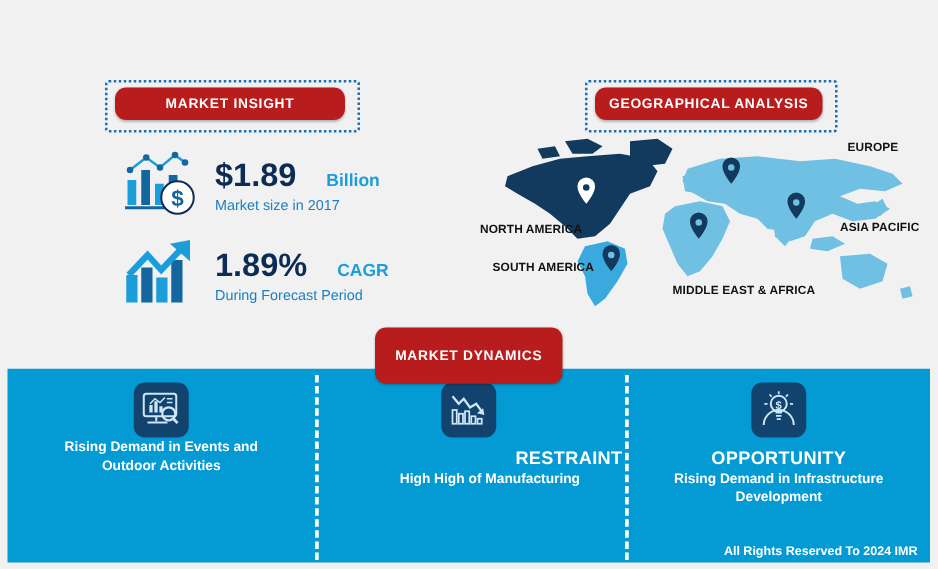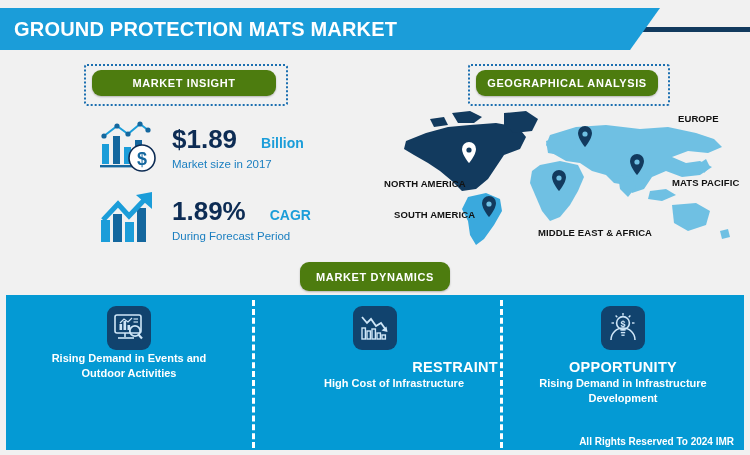--- a/index.html
+++ b/index.html
@@ -25,21 +25,21 @@
     color:#ffffff;font-size:20px;font-weight:bold;letter-spacing:.2px;
     font-family:"Liberation Sans", sans-serif;white-space:nowrap;
   }
 
   
   .dotted-box{
     position:absolute;border:2px dotted #1b6fb0;border-radius:3px;
     background:transparent;
   }
   .pill{
-    position:absolute;background:#4d7c0f;border-radius:9px;
+    position:absolute;background:#b91c1c;border-radius:9px;
     color:#fff;font-size:11px;font-weight:bold;letter-spacing:.6px;
     display:flex;align-items:center;justify-content:center;
     box-shadow:0 1px 2px rgba(0,0,0,.25);
   }
 
   
   .insight-row{position:absolute;display:flex;align-items:center;}
   .big-num{font-size:26px;font-weight:bold;color:#0d2c54;line-height:1;font-family:"Liberation Sans", sans-serif;}
   .unit{font-size:14px;font-weight:bold;color:#1b9dd9;margin-left:4px;padding-left:20px;}
   .sub-label{font-size:11.5px;color:#1b7fc0;margin-top:6px;}
@@ -63,25 +63,20 @@
   .dyn-desc{font-size:11px;font-weight:bold;margin-top:1px;line-height:1.35;padding:0 34px;}
   .copyright{
     position:absolute;right:16px;bottom:8px;color:#fff;font-size:10px;font-weight:bold;
   }
 </style>
 </head>
 <body>
 
 <div class="page">
 
-  <div class="banner-wrap">
-    <div class="banner-tail"></div>
-    <div class="banner"></div>
-    <div class="banner-title">GROUND PROTECTION MATS MARKET</div>
-  </div>
 
   <div class="dotted-box" style="left:84px;top:64px;width:200px;height:38px;"></div>
   <div class="pill" style="left:92px;top:70px;width:184px;height:26px;">MARKET INSIGHT</div>
 
   <div class="insight-row" style="left:98px;top:118px;">
     <span>
       <svg width="62" height="56" viewBox="0 0 62 56">
         <rect x="4" y="26" width="7" height="20" fill="#1b9dd9"></rect>
         <rect x="15" y="18" width="7" height="28" fill="#14679e"></rect>
         <rect x="26" y="29" width="7" height="17" fill="#1b9dd9"></rect>
@@ -178,27 +173,27 @@
         <circle cx="159" cy="73" r="2.6" fill="#6fc0e3"></circle>
       </g>
       <g>
         <path d="M82,98 a7,7 0 1,1 14,0 c0,6 -7,14 -7,14 c0,0 -7,-8 -7,-14 z" fill="#123a5e"></path>
         <circle cx="89" cy="99" r="2.6" fill="#6fc0e3"></circle>
       </g>
     </svg>
 
     <span class="region-label" style="left:-16px;top:73px;">NORTH AMERICA</span>
     <span class="region-label" style="left:278px;top:8px;">EUROPE</span>
-    <span class="region-label" style="left:272px;top:72px;">MATS PACIFIC</span>
+    <span class="region-label" style="left:272px;top:72px;">ASIA PACIFIC</span>
     <span class="region-label" style="left:-6px;top:104px;">SOUTH AMERICA</span>
     <span class="region-label" style="left:138px;top:122px;">MIDDLE EAST &amp; AFRICA</span>
   </div>
 
   <div class="band"></div>
-  <div class="pill" style="left:300px;top:262px;width:150px;height:29px;z-index:5;">MARKET DYNAMICS</div>
+  <div class="pill" style="left:300px;top:262px;width:150px;height:45px;z-index:5;">MARKET DYNAMICS</div>
 
   <div class="divider" style="left:252px;"></div>
   <div class="divider" style="left:500px;"></div>
 
   <div class="dyn-col" style="left:6px;">
     <div class="tile">
       <svg width="34" height="34" viewBox="0 0 34 34">
         <rect x="3" y="4" width="26" height="18" rx="2" fill="none" stroke="#cfe6f7" stroke-width="1.6"></rect>
         <rect x="7.5" y="13" width="2.6" height="6" fill="#cfe6f7"></rect>
         <rect x="11.5" y="10" width="2.6" height="9" fill="#cfe6f7"></rect>
@@ -221,21 +216,21 @@
         <polyline points="4,6 9,12 13,8 18,15 23,12 28,19" fill="none" stroke="#cfe6f7" stroke-width="1.8"></polyline>
         <polygon points="29.5,21 23.5,19.5 28.5,15.5" fill="#cfe6f7"></polygon>
         <rect x="4" y="17" width="3.4" height="11" fill="none" stroke="#cfe6f7" stroke-width="1.4"></rect>
         <rect x="9" y="20" width="3.4" height="8" fill="none" stroke="#cfe6f7" stroke-width="1.4"></rect>
         <rect x="14" y="18" width="3.4" height="10" fill="none" stroke="#cfe6f7" stroke-width="1.4"></rect>
         <rect x="19" y="22" width="3.4" height="6" fill="none" stroke="#cfe6f7" stroke-width="1.4"></rect>
         <rect x="24" y="24" width="3.4" height="4" fill="none" stroke="#cfe6f7" stroke-width="1.4"></rect>
       </svg>
     </div>
     <div class="dyn-title">RESTRAINT</div>
-    <div class="dyn-desc">High Cost of Infrastructure</div>
+    <div class="dyn-desc">High High of Manufacturing</div>
   </div>
 
   <div class="dyn-col" style="left:500px;">
     <div class="tile">
       <svg width="34" height="34" viewBox="0 0 34 34">
         <circle cx="17" cy="12" r="6.4" fill="none" stroke="#cfe6f7" stroke-width="1.6"></circle>
         <text x="17" y="16" text-anchor="middle" font-size="9" font-weight="bold" font-family="Liberation Sans, sans-serif" fill="#cfe6f7">$</text>
         <line x1="17" y1="2" x2="17" y2="4.4" stroke="#cfe6f7" stroke-width="1.4"></line>
         <line x1="9.6" y1="4.6" x2="11.3" y2="6.3" stroke="#cfe6f7" stroke-width="1.4"></line>
         <line x1="24.4" y1="4.6" x2="22.7" y2="6.3" stroke="#cfe6f7" stroke-width="1.4"></line>

